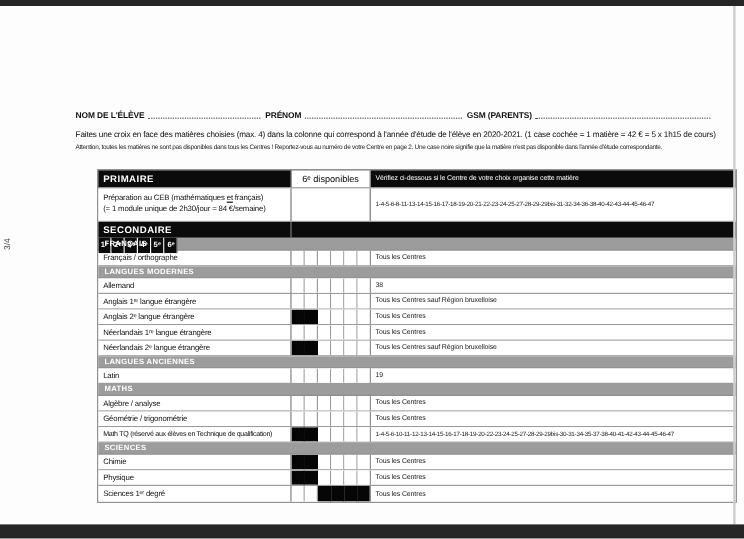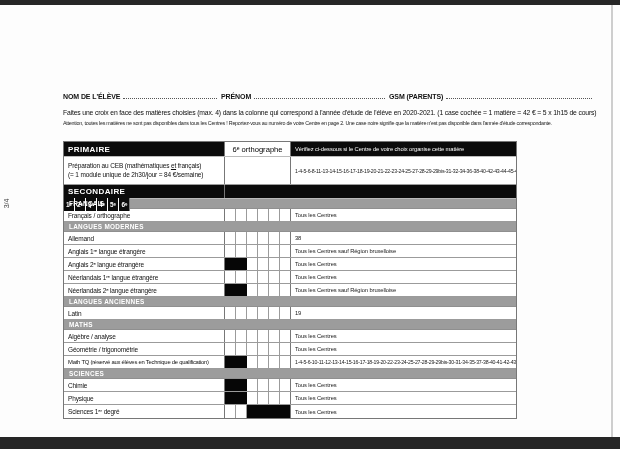--- a/index.html
+++ b/index.html
@@ -20,21 +20,21 @@
   .field.f3{flex:1;}
   .flabel{font-size:7px;font-weight:bold;letter-spacing:-0.1px;white-space:nowrap;}
   .dotline{flex:1;border-bottom:1px dotted #555;height:8px;margin:0 4px 1px 3px;}
 
   
   .intro{position:absolute;left:63px;top:109px;width:533px;}
   .intro1{font-size:6.8px;letter-spacing:-0.15px;white-space:nowrap;color:#0d0d0d;}
   .intro2{font-size:5.4px;letter-spacing:-0.25px;white-space:nowrap;color:#222;margin-top:4px;}
 
   
-  .tbl{position:absolute;left:63px;top:141px;width:454px;border:1px solid #777;box-sizing:border-box;}
+  .tbl{position:absolute;left:81px;top:141px;width:533px;border:1px solid #777;box-sizing:border-box;}
   .trow{display:flex;width:100%;box-sizing:border-box;border-bottom:1px solid #9b9b9b;background:#fff;}
   .trow:last-child{border-bottom:none;}
   .h15{height:15px;}
   .h28{height:28px;}
   .h14{height:14px;}
   .h13{height:13px;}
   .hbar{height:10px;background:#9c9c9c;border-bottom:1px solid #8f8f8f;}
   .cell{box-sizing:border-box;display:flex;align-items:center;overflow:hidden;height:100%;}
   .cname{width:161px;flex:none;border-right:1px solid #777;padding-left:4px;}
   .cchecks{width:66px;flex:none;border-right:1px solid #777;padding:0;}
@@ -84,21 +84,21 @@
   </div>
 
   <div class="intro">
     <div class="intro1">Faites une croix en face des matières choisies (max. 4) dans la colonne qui correspond à l'année d'étude de l'élève en 2020-2021. (1 case cochée = 1 matière = 42 € = 5 x 1h15 de cours)</div>
     <div class="intro2">Attention, toutes les matières ne sont pas disponibles dans tous les Centres ! Reportez-vous au numéro de votre Centre en page 2. Une case noire signifie que la matière n'est pas disponible dans l'année d'étude correspondante.</div>
   </div>
 
   <div class="tbl" id="tbl">
       <div class="trow h15 hdrblack" style="background: rgb(11, 11, 11);">
         <div class="cell cname title8">PRIMAIRE</div>
-        <div class="cell cchecks whitehead" style="background: rgb(255, 255, 255);">6ᵉ orthographe</div>
+        <div class="cell cchecks whitehead" style="background: rgb(255, 255, 255);">6ᵉ disponibles</div>
         <div class="cell ccentres vhdr">Vérifiez ci-dessous si le Centre de votre choix organise cette matière</div>
       </div>
       <div class="trow h28">
         <div class="cell cname cebname">
           <div><span>Préparation au CEB (mathématiques </span><span class="u">et</span><span> français)</span></div>
           <div>(= 1 module unique de 2h30/jour = 84 €/semaine)</div>
         </div>
         <div class="cell cchecks"></div>
         <div class="cell ccentres tiny">1-4-5-6-8-11-13-14-15-16-17-18-19-20-21-22-23-24-25-27-28-29-29bis-31-32-34-36-38-40-42-43-44-45-46-47</div>
       </div>

